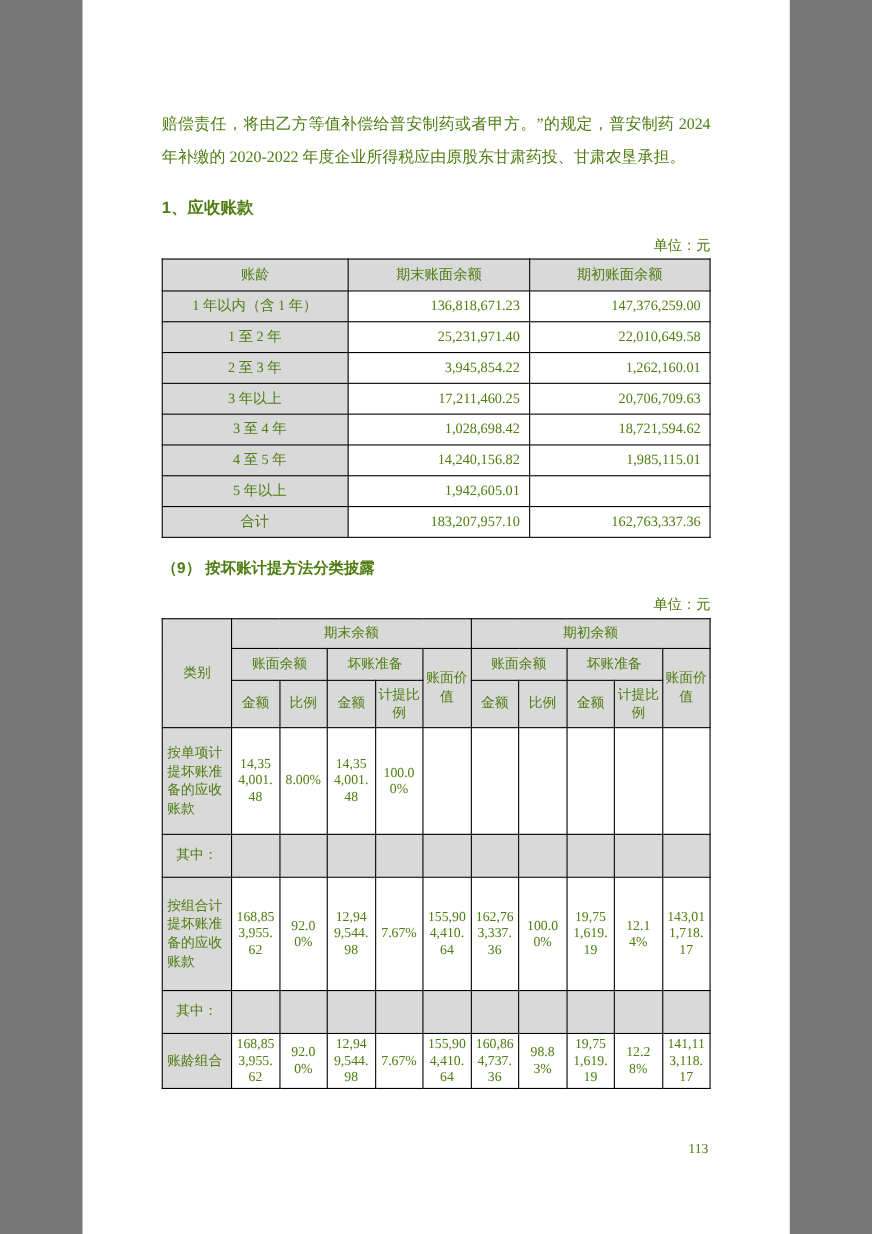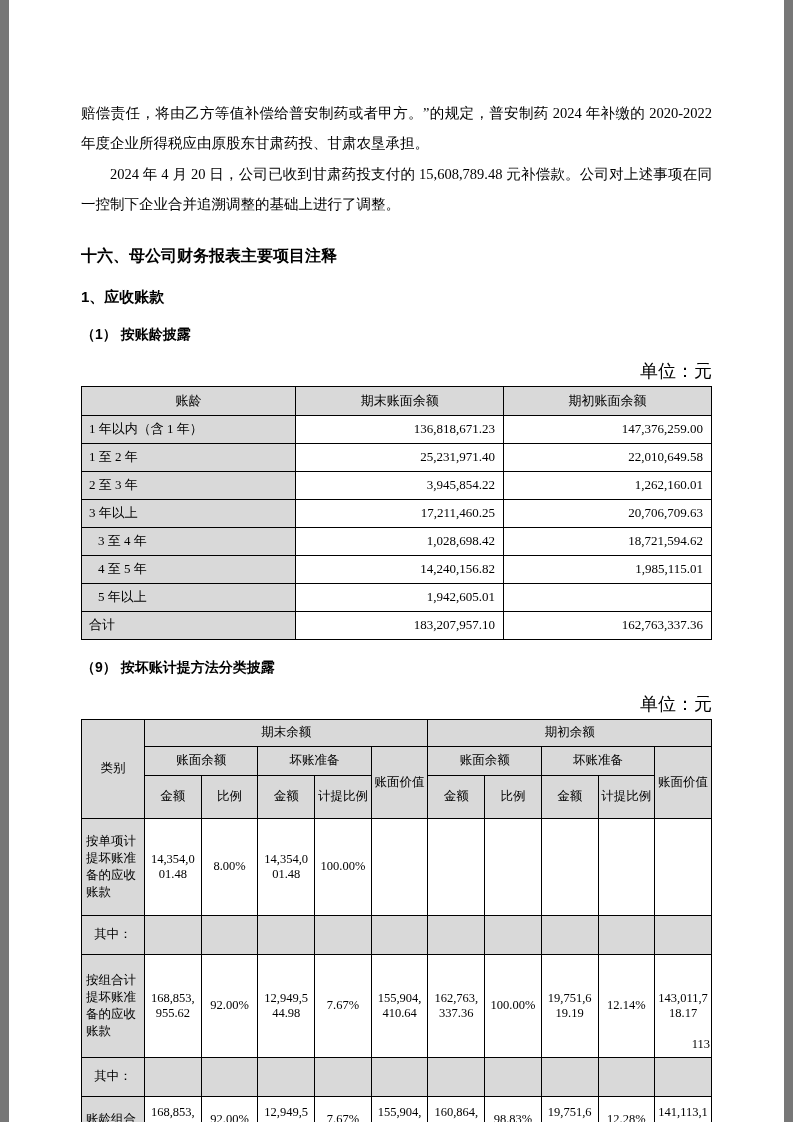--- a/index.html
+++ b/index.html
@@ -1,36 +1,36 @@
 <!DOCTYPE html>
 <html><head>
 <meta charset="utf-8">
 <style>
   html,body{margin:0;padding:0;background:#777;}
   .page{
-    width:775px;height:1122px;margin:0 auto;background:#ffffff;
+    width:643px;height:1122px;margin:0 auto;background:#ffffff;
     position:relative;box-sizing:border-box;padding:98px 72px 0 72px;
-    font-family:"Liberation Serif","DejaVu Serif",serif;color:#000000;
+    font-family:"Liberation Serif","DejaVu Serif",serif;color:#4d7c0f;
   }
   p.body-text{font-size:14.5px;line-height:2.1;text-align:justify;margin:0;}
   p.indent{text-indent:2em;}
   h1.sec{font-size:16px;font-weight:bold;margin:26px 0 0 0;
          font-family:"Liberation Sans","DejaVu Sans",sans-serif;}
   h2.sub{font-size:15px;font-weight:bold;margin:21px 0 0 0;
          font-family:"Liberation Sans","DejaVu Sans",sans-serif;}
   h3.sub2{font-size:14px;font-weight:bold;margin:19px 0 0 0;
          font-family:"Liberation Sans","DejaVu Sans",sans-serif;}
-  .unit{text-align:right;font-size:18px;margin:15px 0 3px 0;}
+  .unit{text-align:right;font-size:13px;margin:15px 0 3px 0;}
   table{width:100%;border-collapse:collapse;table-layout:fixed;border:1.5px solid #000;}
   
   .t1{font-size:13px;}
   .t1 th{background:#d9d9d9;border:1px solid #000;font-weight:normal;
          text-align:center;padding:5px 16px;}
   .t1 td{border:1px solid #000;padding:3px 8px;height:21px;vertical-align:middle;}
-  .t1 td.lab{background:#d9d9d9;text-align:left;padding-left:7px;margin-left:27px;}
+  .t1 td.lab{background:#d9d9d9;text-align:center;padding-left:7px;margin-left:27px;}
   .t1 td.ind{padding-left:16px;}
   .t1 td.num{text-align:right;background:#fff;}
   
   .t2{font-size:12.5px;}
   .t2 th{background:#d9d9d9;border:1px solid #000;font-weight:normal;
          text-align:center;padding:2px;vertical-align:middle;}
   .t2 thead tr.h1 th{height:22px;}
   .t2 thead tr.h2 th{height:24px;}
   .t2 thead tr.h3 th{height:38px;}
   .t2 td{border:1px solid #000;text-align:center;vertical-align:middle;
@@ -42,25 +42,22 @@
   .t2 tr.subhdr td{background:#d9d9d9;height:34px;}
   .t2 tr.subhdr td.cat{text-align:center;}
   .pagenum{position:absolute;right:74px;bottom:70px;font-size:12.5px;margin-top:32px;}
 </style>
 </head>
 <body>
 
 <div class="page">
 
   <p class="body-text">赔偿责任，将由乙方等值补偿给普安制药或者甲方。”的规定，普安制药 2024 年补缴的 2020-2022 年度企业所得税应由原股东甘肃药投、甘肃农垦承担。</p>
-  <p class="body-text indent">2024 年 4 月 20 日，公司已收到甘肃药投支付的 15,608,789.48 元补偿款。公司对上述事项在同一控制下企业合并追溯调整的基础上进行了调整。</p>
-
-  <h1 class="sec">十六、母公司财务报表主要项目注释</h1>
+
   <h2 class="sub">1、应收账款</h2>
-  <h3 class="sub2">（1） 按账龄披露</h3>
 
   <div class="unit">单位：元</div>
 
   <table class="t1">
     <colgroup>
         <col style="width:34%">
         <col style="width:33%">
         <col style="width:33%">
       </colgroup>
     <thead>

